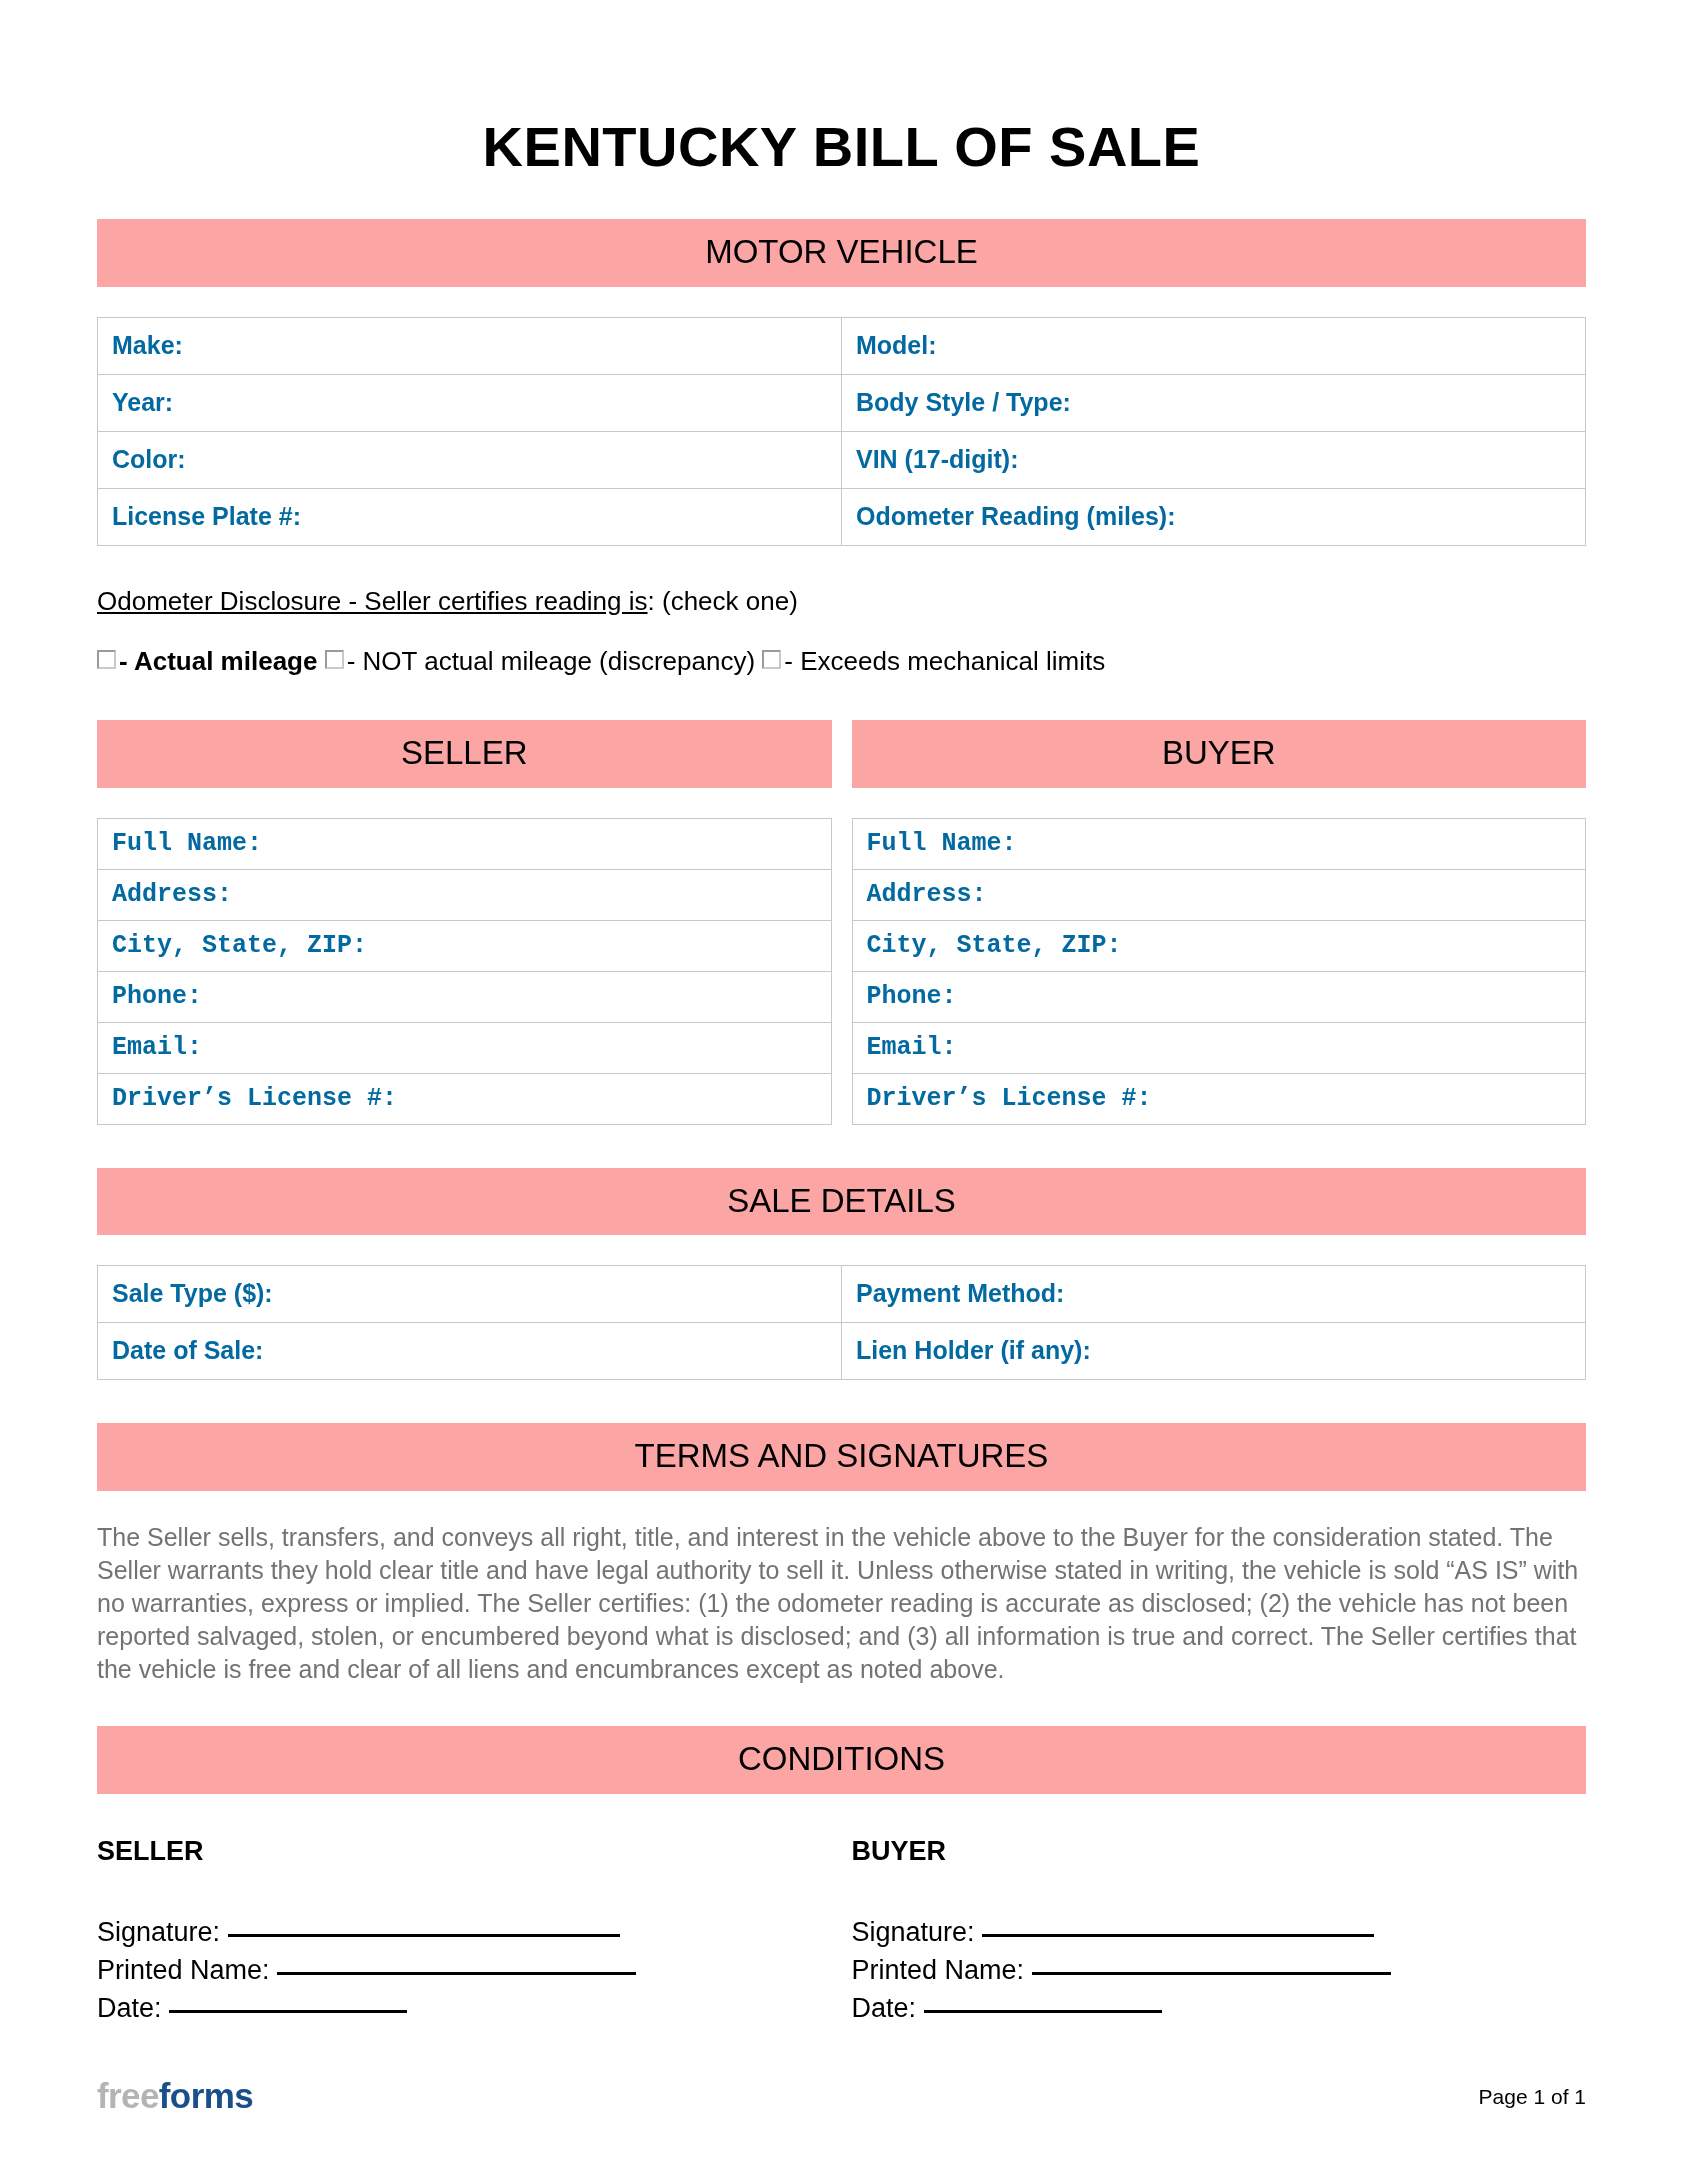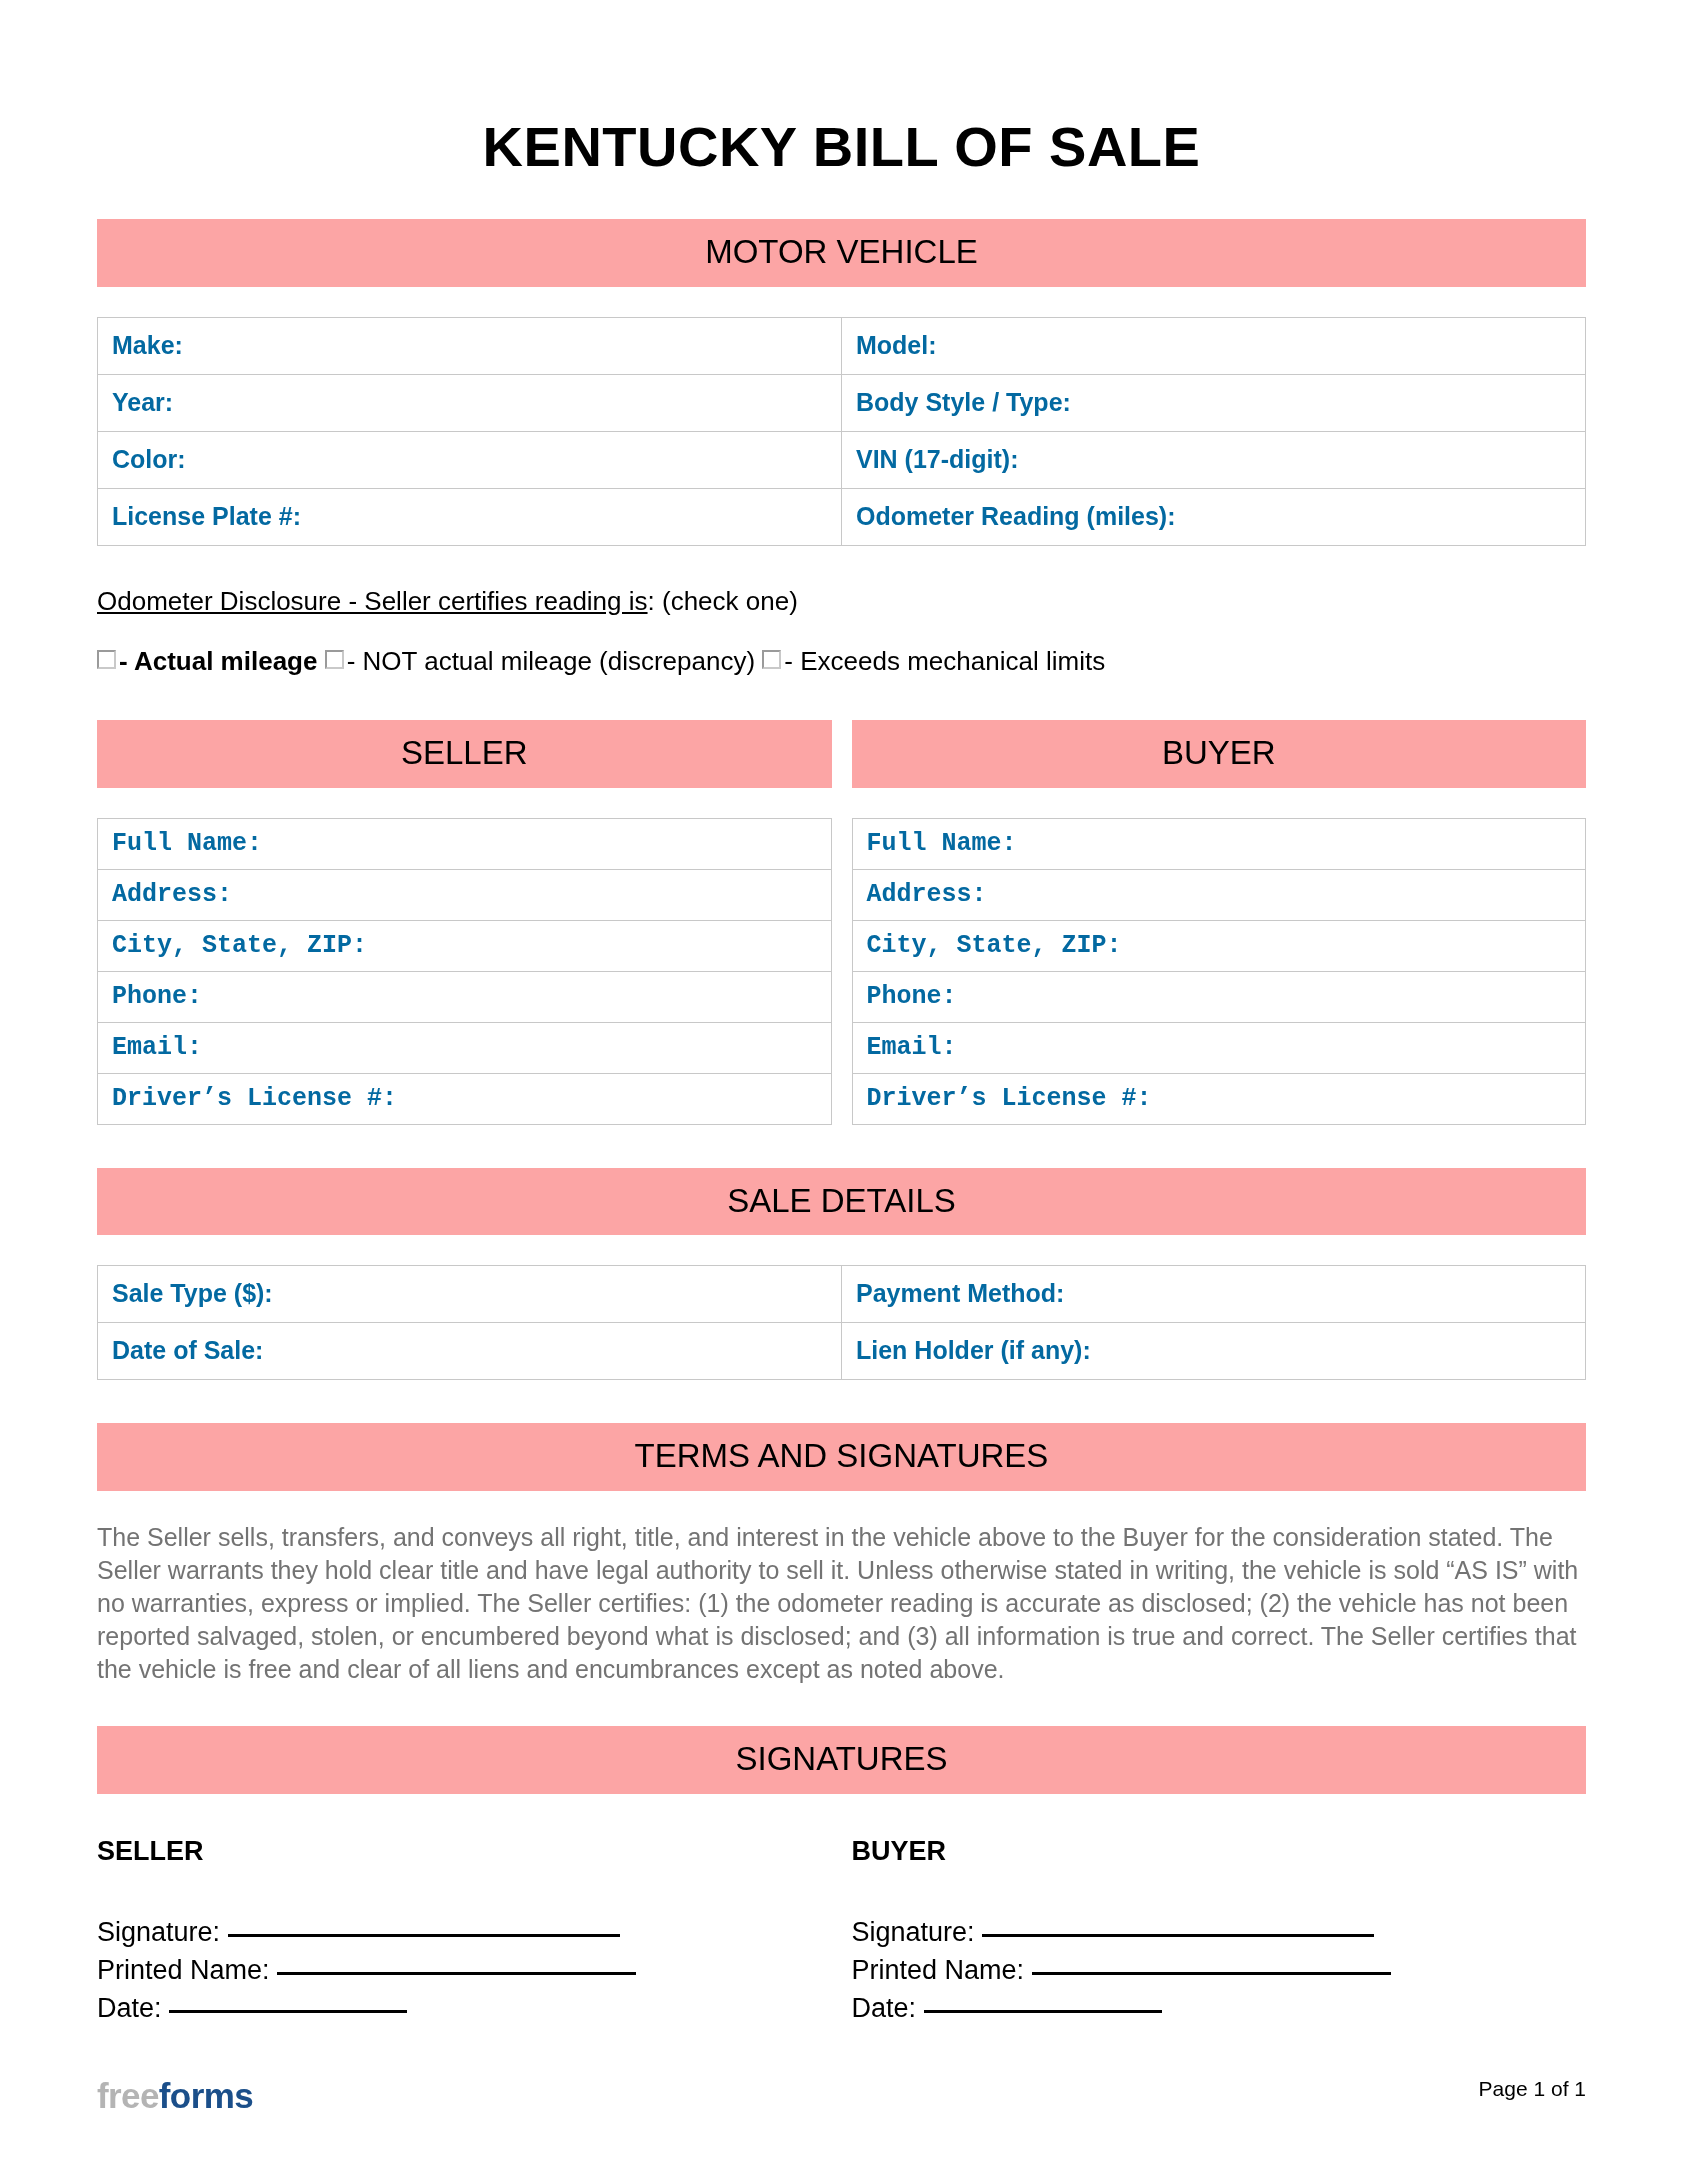--- a/index.html
+++ b/index.html
@@ -147,21 +147,21 @@
   .rule-med   { width: 359px; }
   .rule-short { width: 238px; }
 
   
   .footer {
     position: absolute;
     left: 97px;
     right: 97px;
     bottom: 65px;
     display: flex;
-    align-items: flex-start;
+    align-items: flex-end;
     justify-content: space-between;
   }
   .logo {
     font-size: 35px;
     font-weight: bold;
     letter-spacing: -0.6px;
     line-height: 1;
   }
   .logo .free  { color: #b4b4b4; }
   .logo .forms { color: #1b4f8a; }
@@ -270,21 +270,21 @@
       <tr>
         <td>Date of Sale:</td>
         <td>Lien Holder (if any):</td>
       </tr>
     </tbody>
   </table>
 
   <div class="band" style="margin-top:43px;">TERMS AND SIGNATURES</div>
   <p class="terms-body">The Seller sells, transfers, and conveys all right, title, and interest in the vehicle above to the Buyer for the consideration stated. The Seller warrants they hold clear title and have legal authority to sell it. Unless otherwise stated in writing, the vehicle is sold “AS IS” with no warranties, express or implied. The Seller certifies: (1) the odometer reading is accurate as disclosed; (2) the vehicle has not been reported salvaged, stolen, or encumbered beyond what is disclosed; and (3) all information is true and correct. The Seller certifies that the vehicle is free and clear of all liens and encumbrances except as noted above.</p>
 
-  <div class="band" style="margin-top:40px;">SIGNATURES</div>
+  <div class="band" style="margin-top:40px;">CONDITIONS</div>
 
   <div class="sig-grid">
     <div class="sig-col">
       <div class="sig-role">SELLER</div>
       <div class="sig-line"><span>Signature:</span> <span class="rule rule-long"></span></div>
       <div class="sig-line"><span>Printed Name:</span> <span class="rule rule-med"></span></div>
       <div class="sig-line"><span>Date:</span> <span class="rule rule-short"></span></div>
     </div>
     <div class="sig-col">
       <div class="sig-role">BUYER</div>

